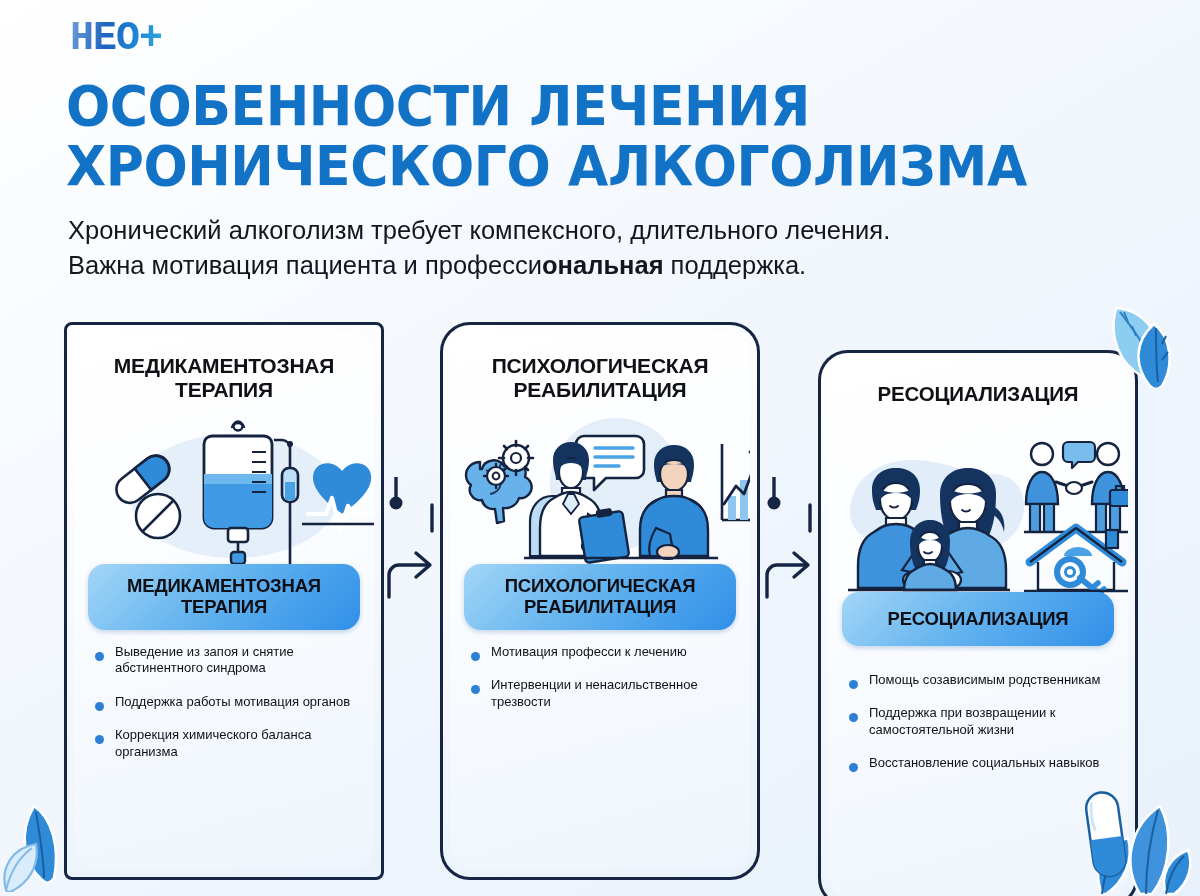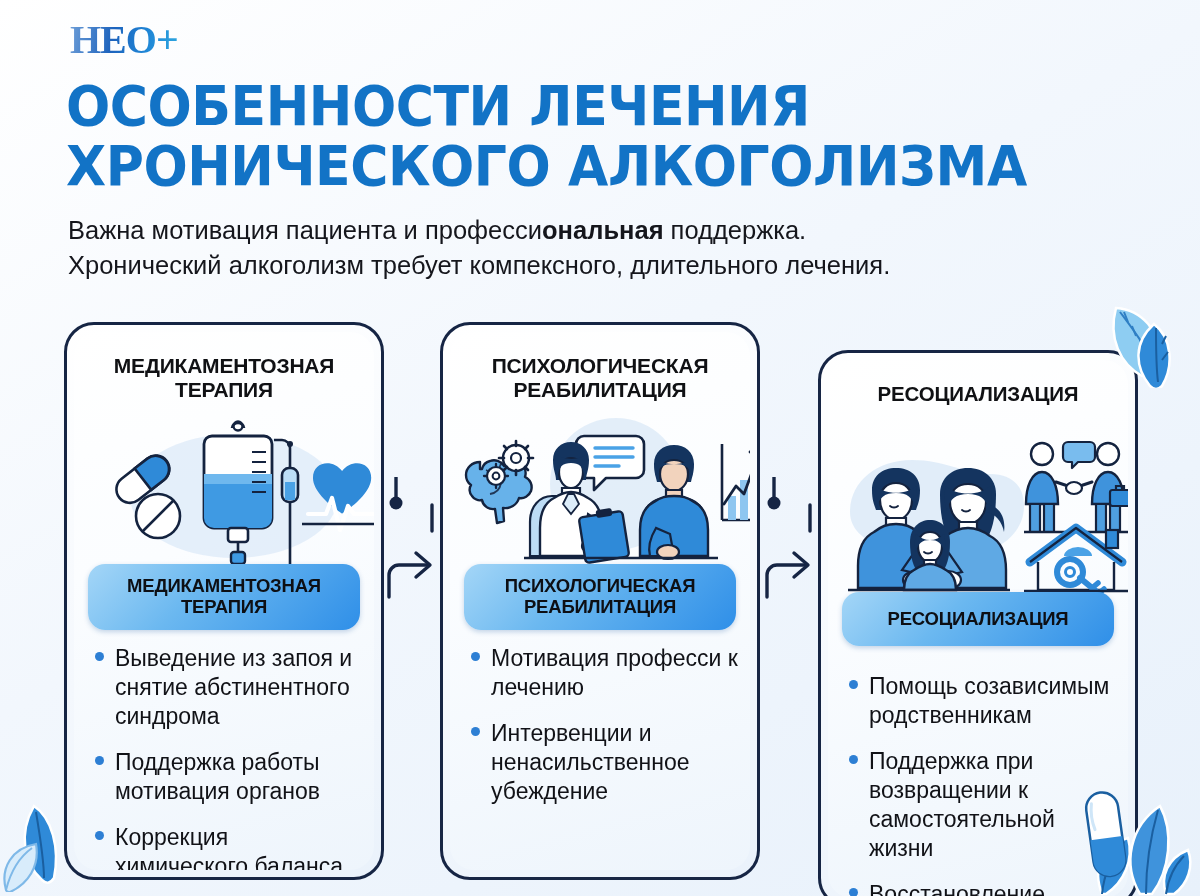--- a/index.html
+++ b/index.html
@@ -18,21 +18,21 @@
     position: absolute;
     left: 70px;
     top: 16px;
     font-size: 40px;
     font-weight: 800;
     letter-spacing: -1px;
     background: linear-gradient(100deg, #6f9fd8 0%, #1d63bd 40%, #1f86d6 70%, #2ea8e0 100%);
     -webkit-background-clip: text;
     background-clip: text;
     color: transparent;
-    font-family: Liberation Serif, serif;
+    font-family: Liberation Mono, monospace;
   }
 
   
   .title {
     position: absolute;
     left: 66px;
     top: 76px;
     width: 1090px;
     color: #1273c6;
     font-size: 56px;
@@ -76,21 +76,21 @@
     background: linear-gradient(160deg, #ffffff 0%, #f4f8fd 55%, #eaf2fb 100%);
     padding: 7px;
   }
   .card-inner {
     width: 100%; height: 100%;
     border-radius: 24px;
     background: linear-gradient(165deg, #ffffff 0%, #fbfdff 40%, #eef5fc 100%);
     position: relative;
     overflow: hidden;
   }
-  #card-1 { left: 64px; }
+  #card-1 { left: 64px; border-radius: 8px; }
   #card-2 { left: 440px; }
   #card-3 { left: 818px; margin-top: 28px; }
 
   .card-title {
     position: absolute;
     top: 22px; left: 12px; right: 12px;
     text-align: center;
     font-size: 21px;
     font-weight: 800;
     color: #101114;
@@ -127,21 +127,21 @@
   .bullets {
     position: absolute;
     top: 312px; left: 20px; right: 12px;
     list-style: none;
   }
   #card-3 .bullets { top: 312px; }
   .bullets li {
     position: relative;
     padding-left: 21px;
     margin-bottom: 17px;
-    font-size: 23px;
+    font-size: 13px;
     line-height: 1.26;
     color: #111217;
   }
   .bullets li::before {
     content: "";
     position: absolute;
     left: 1px; top: 8px;
     width: 9px; height: 9px;
     border-radius: 50%;
     background: #2d7fd4;
@@ -162,22 +162,22 @@
 <body>
 
 <div class="logo">НЕО+</div>
 
 <h1 class="title">
   <span class="title-line">ОСОБЕННОСТИ ЛЕЧЕНИЯ</span>
   <span class="title-line">ХРОНИЧЕСКОГО АЛКОГОЛИЗМА</span>
 </h1>
 
 <p class="subtitle">
+  <span class="sub-line">Хронический алкоголизм требует компексного, длительного лечения.</span>
   <span class="sub-line"><span>Важна мотивация пациента и професси</span><b>ональная</b><span> поддержка.</span></span>
-  <span class="sub-line">Хронический алкоголизм требует компексного, длительного лечения.</span>
 </p>
 
 <div class="cards">
 
   <div class="card" id="card-1">
     <div class="card-inner">
       <div class="card-title">МЕДИКАМЕНТОЗНАЯ ТЕРАПИЯ</div>
 
       <div class="illus">
         <svg viewBox="0 0 308 160" width="308" height="160">
@@ -325,21 +325,21 @@
             <polyline points="268,94 280,76 288,84 302,46" fill="none" stroke="#14233f" stroke-width="2.8" stroke-linejoin="round" stroke-linecap="round"></polyline>
             <path d="M294 42h10v10" fill="none" stroke="#14233f" stroke-width="2.8" stroke-linecap="round" stroke-linejoin="round"></path>
           </g>
         </svg>
       </div>
 
       <div class="badge">ПСИХОЛОГИЧЕСКАЯ РЕАБИЛИТАЦИЯ</div>
 
       <ul class="bullets">
         <li>Мотивация професси к лечению</li>
-        <li>Интервенции и ненасильственное убеждение</li>
+        <li>Интервенции и ненасильственное трезвости</li>
       </ul>
     </div>
   </div>
 
   <div class="card" id="card-3">
     <div class="card-inner">
       <div class="card-title">РЕСОЦИАЛИЗАЦИЯ</div>
 
       <div class="illus">
         <svg viewBox="0 0 308 160" width="308" height="160">

